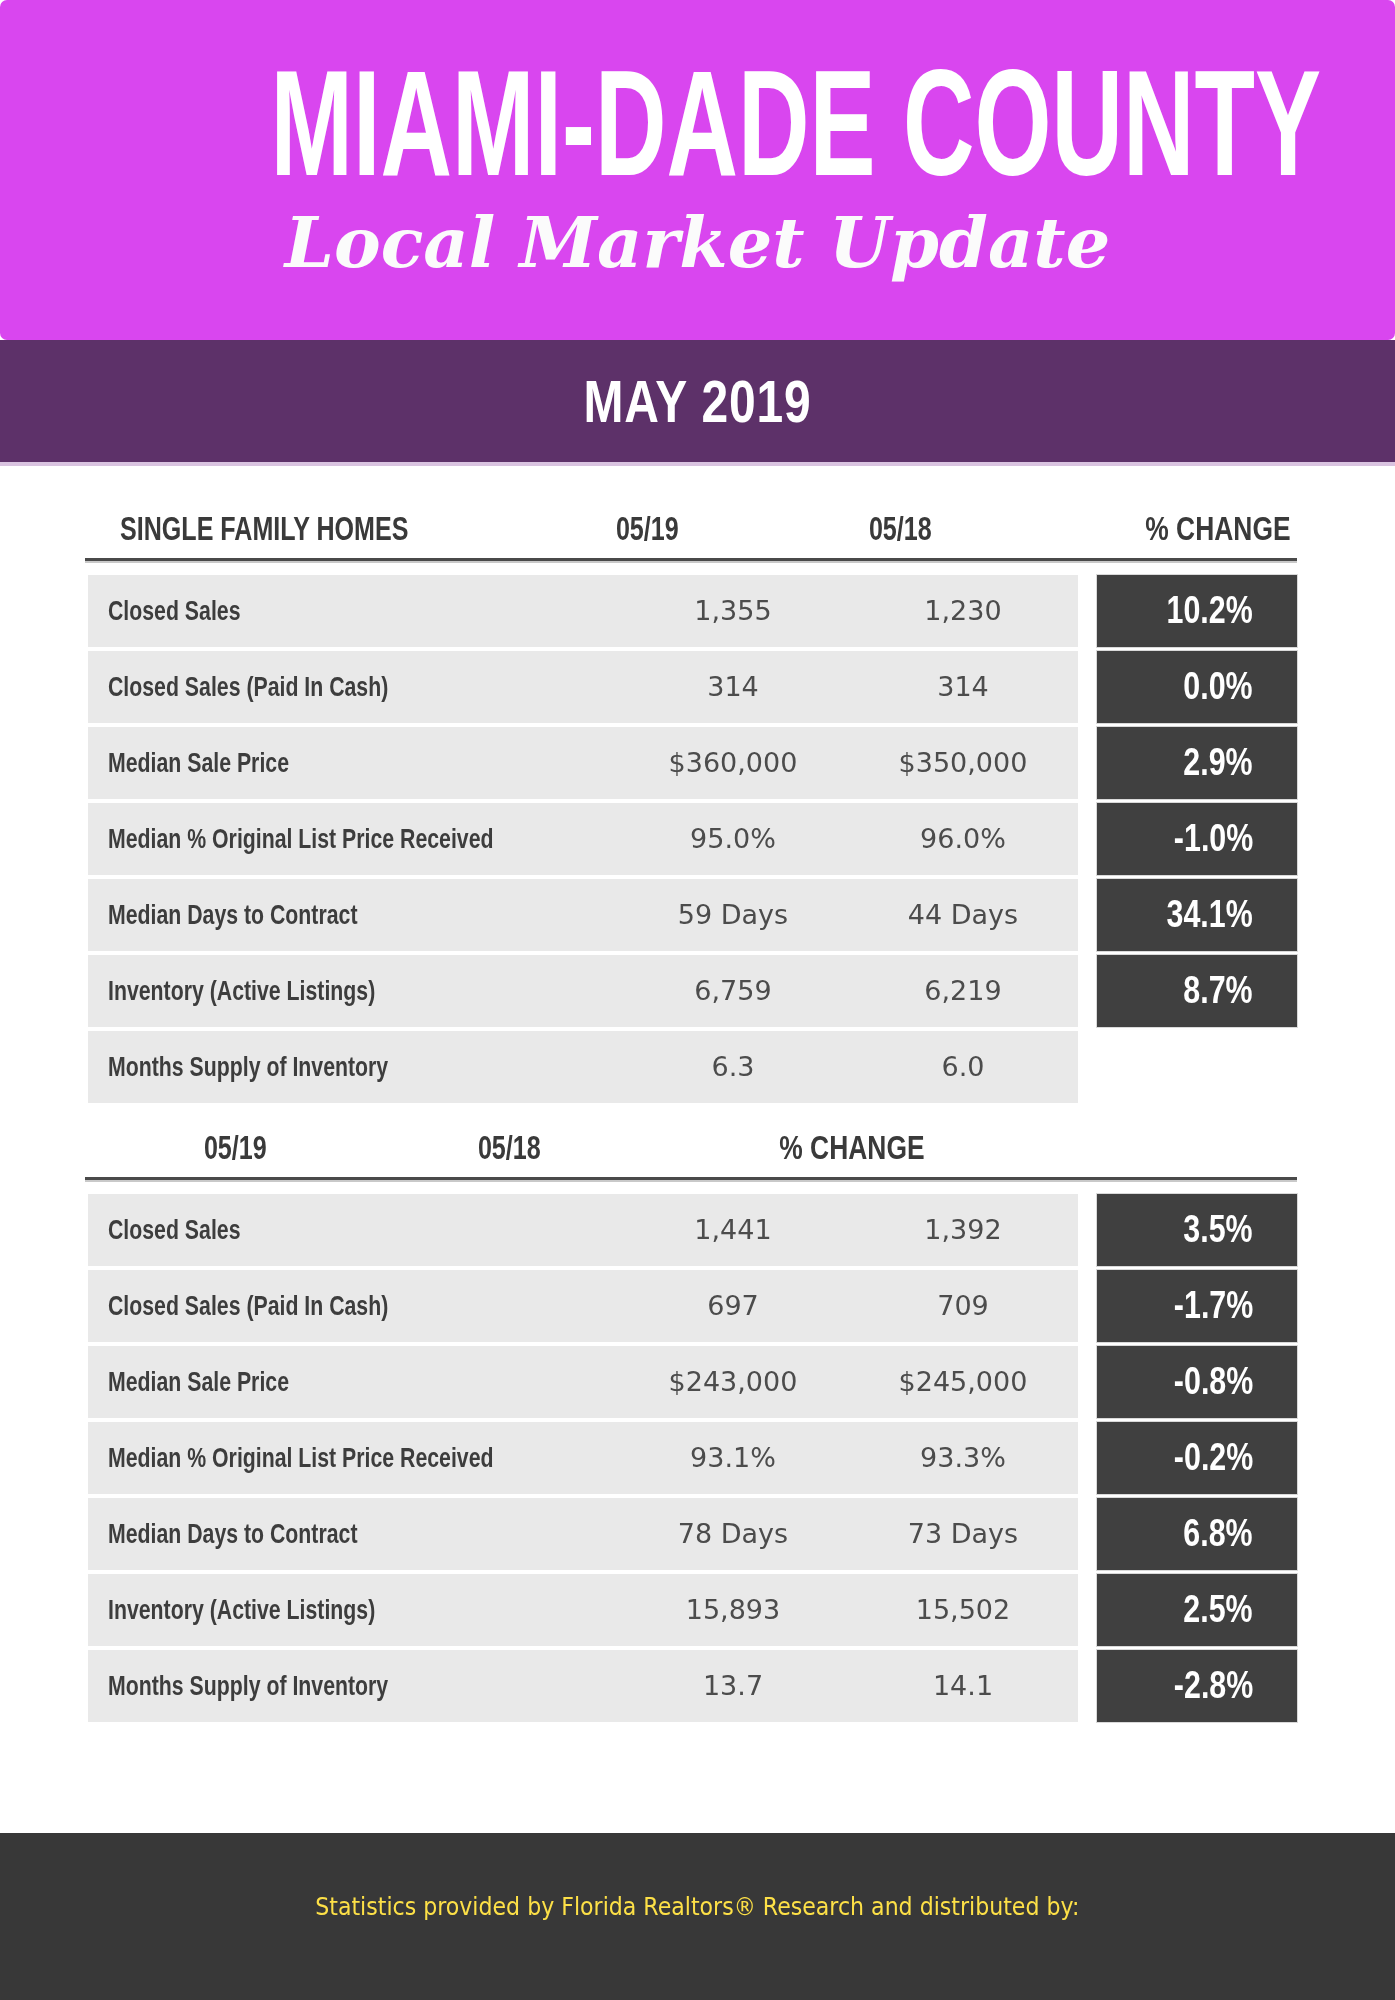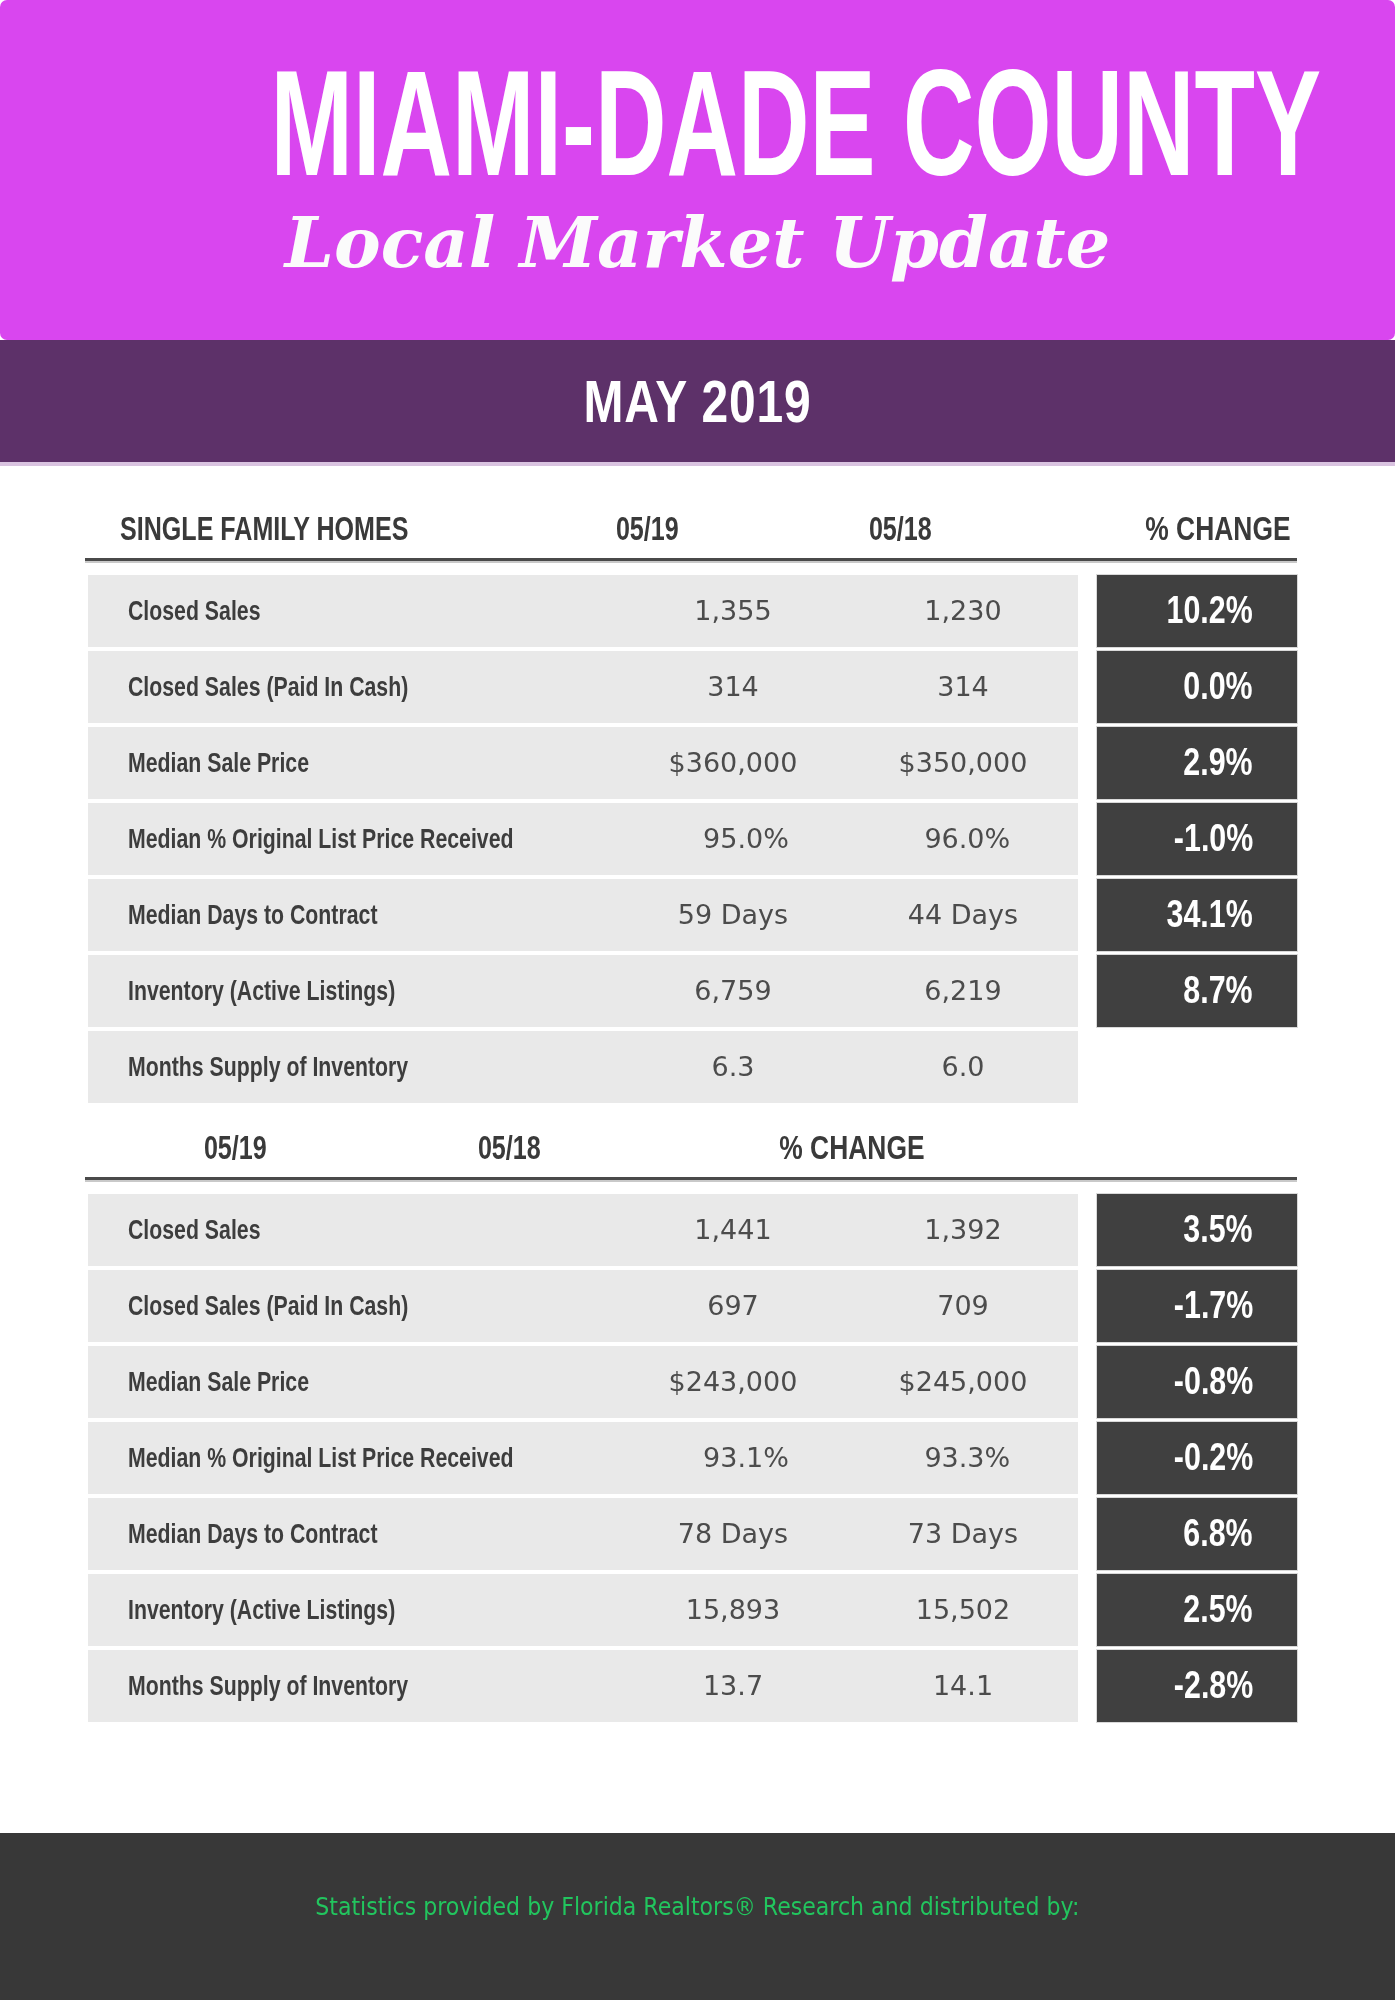--- a/index.html
+++ b/index.html
@@ -65,21 +65,21 @@
 
   .rule {
     height:0; margin:10px 0 14px 0;
     border-top:3px solid #4a4a4a;
     box-shadow:0 2px 0 #c9c9c9;
   }
 
   .row { display:flex; height:72px; margin-bottom:4px; }
   .row-bar {
     margin-left:3px; width:990px; background:#e9e9e9;
-    display:flex; align-items:center; padding-left:40px;
+    display:flex; align-items:center; padding-left:20px;
   }
   .c-label {
     flex:1;
     font-family:"Liberation Sans", sans-serif;
     font-weight:bold; font-size:28px; color:#3d3d3d;
   }
   .c-val {
     width:230px; text-align:center;
     font-size:27px; color:#4c4c4c;
     font-family:"DejaVu Sans", sans-serif;
@@ -91,21 +91,21 @@
     outline:1px solid #d9d9d9;
   }
   .pct {
     color:#ffffff; font-family:"Liberation Sans", sans-serif;
     font-weight:bold; font-size:38px;
   }
 
   
   .footer {
     position:absolute; left:0; bottom:0; width:1395px; height:167px;
-    background:#383838; color:#22c55e;
+    background:#383838; color:#fde047;
     display:flex; flex-direction:column; align-items:center; justify-content:center;
     padding-bottom:18px;
     font-size:24px; line-height:1.45; text-align:center;
     font-family:"DejaVu Sans", sans-serif;
   }
 </style>
 </head>
 <body>
 
 <div class="page">

